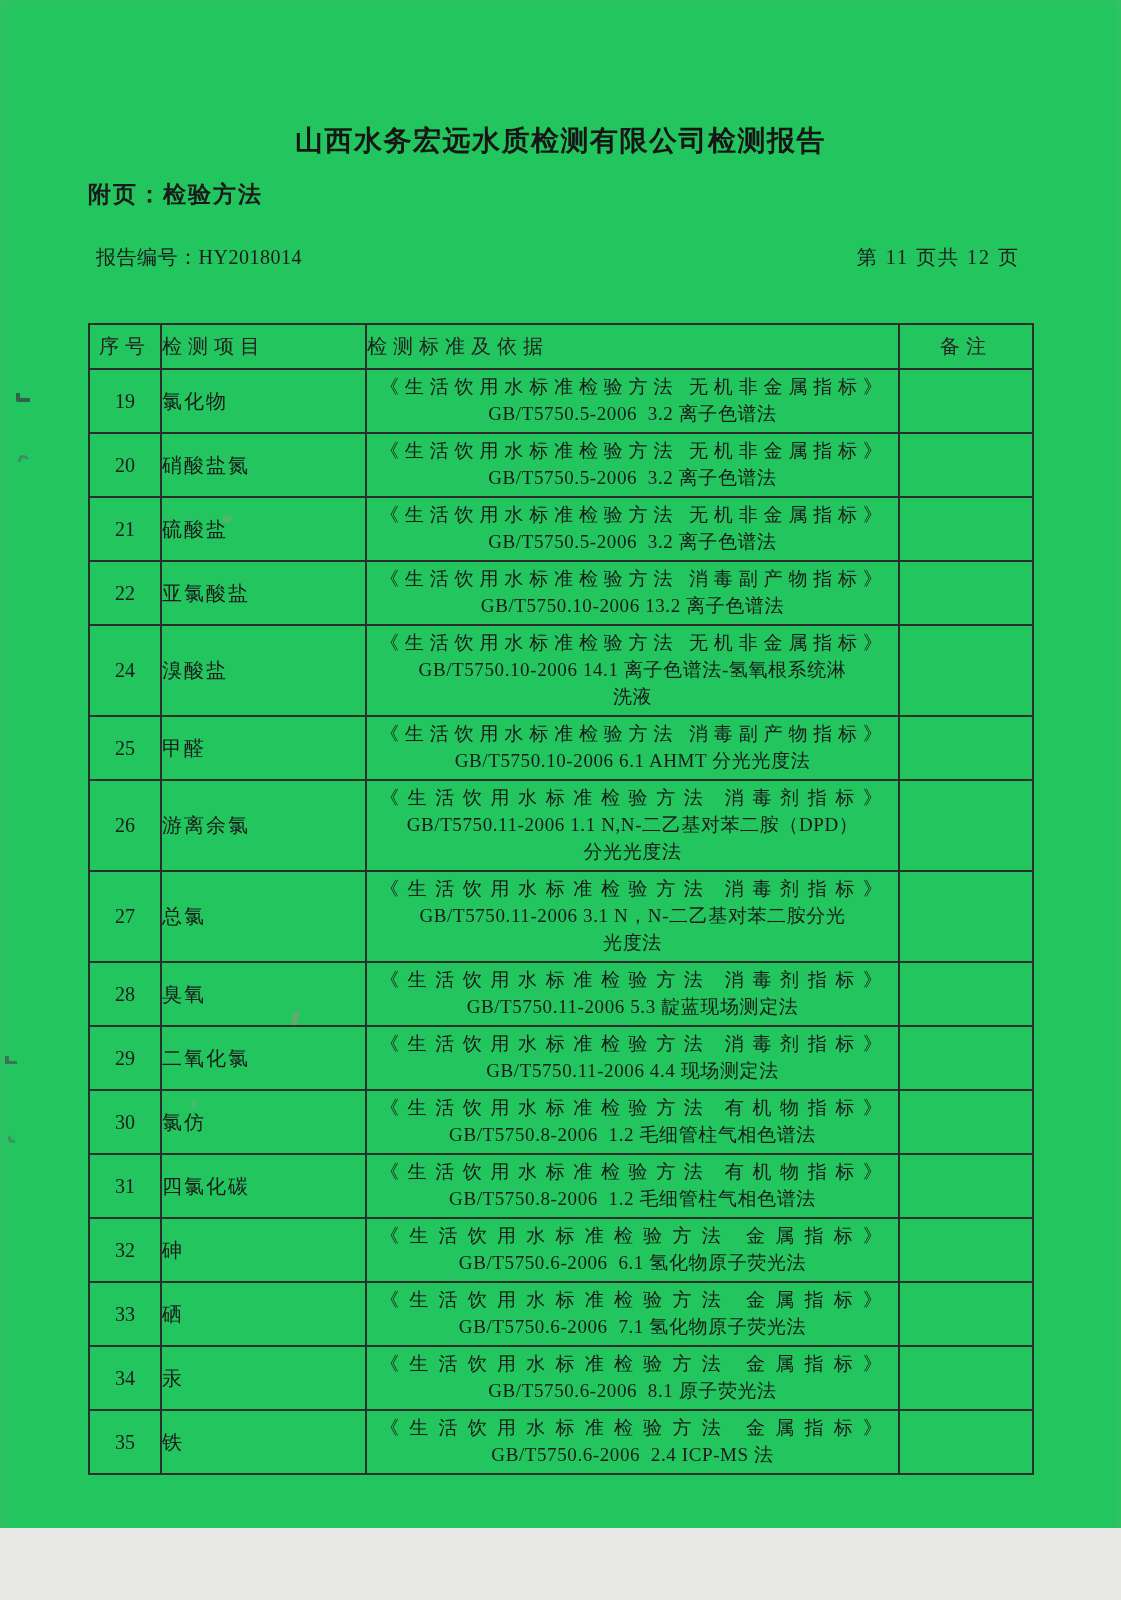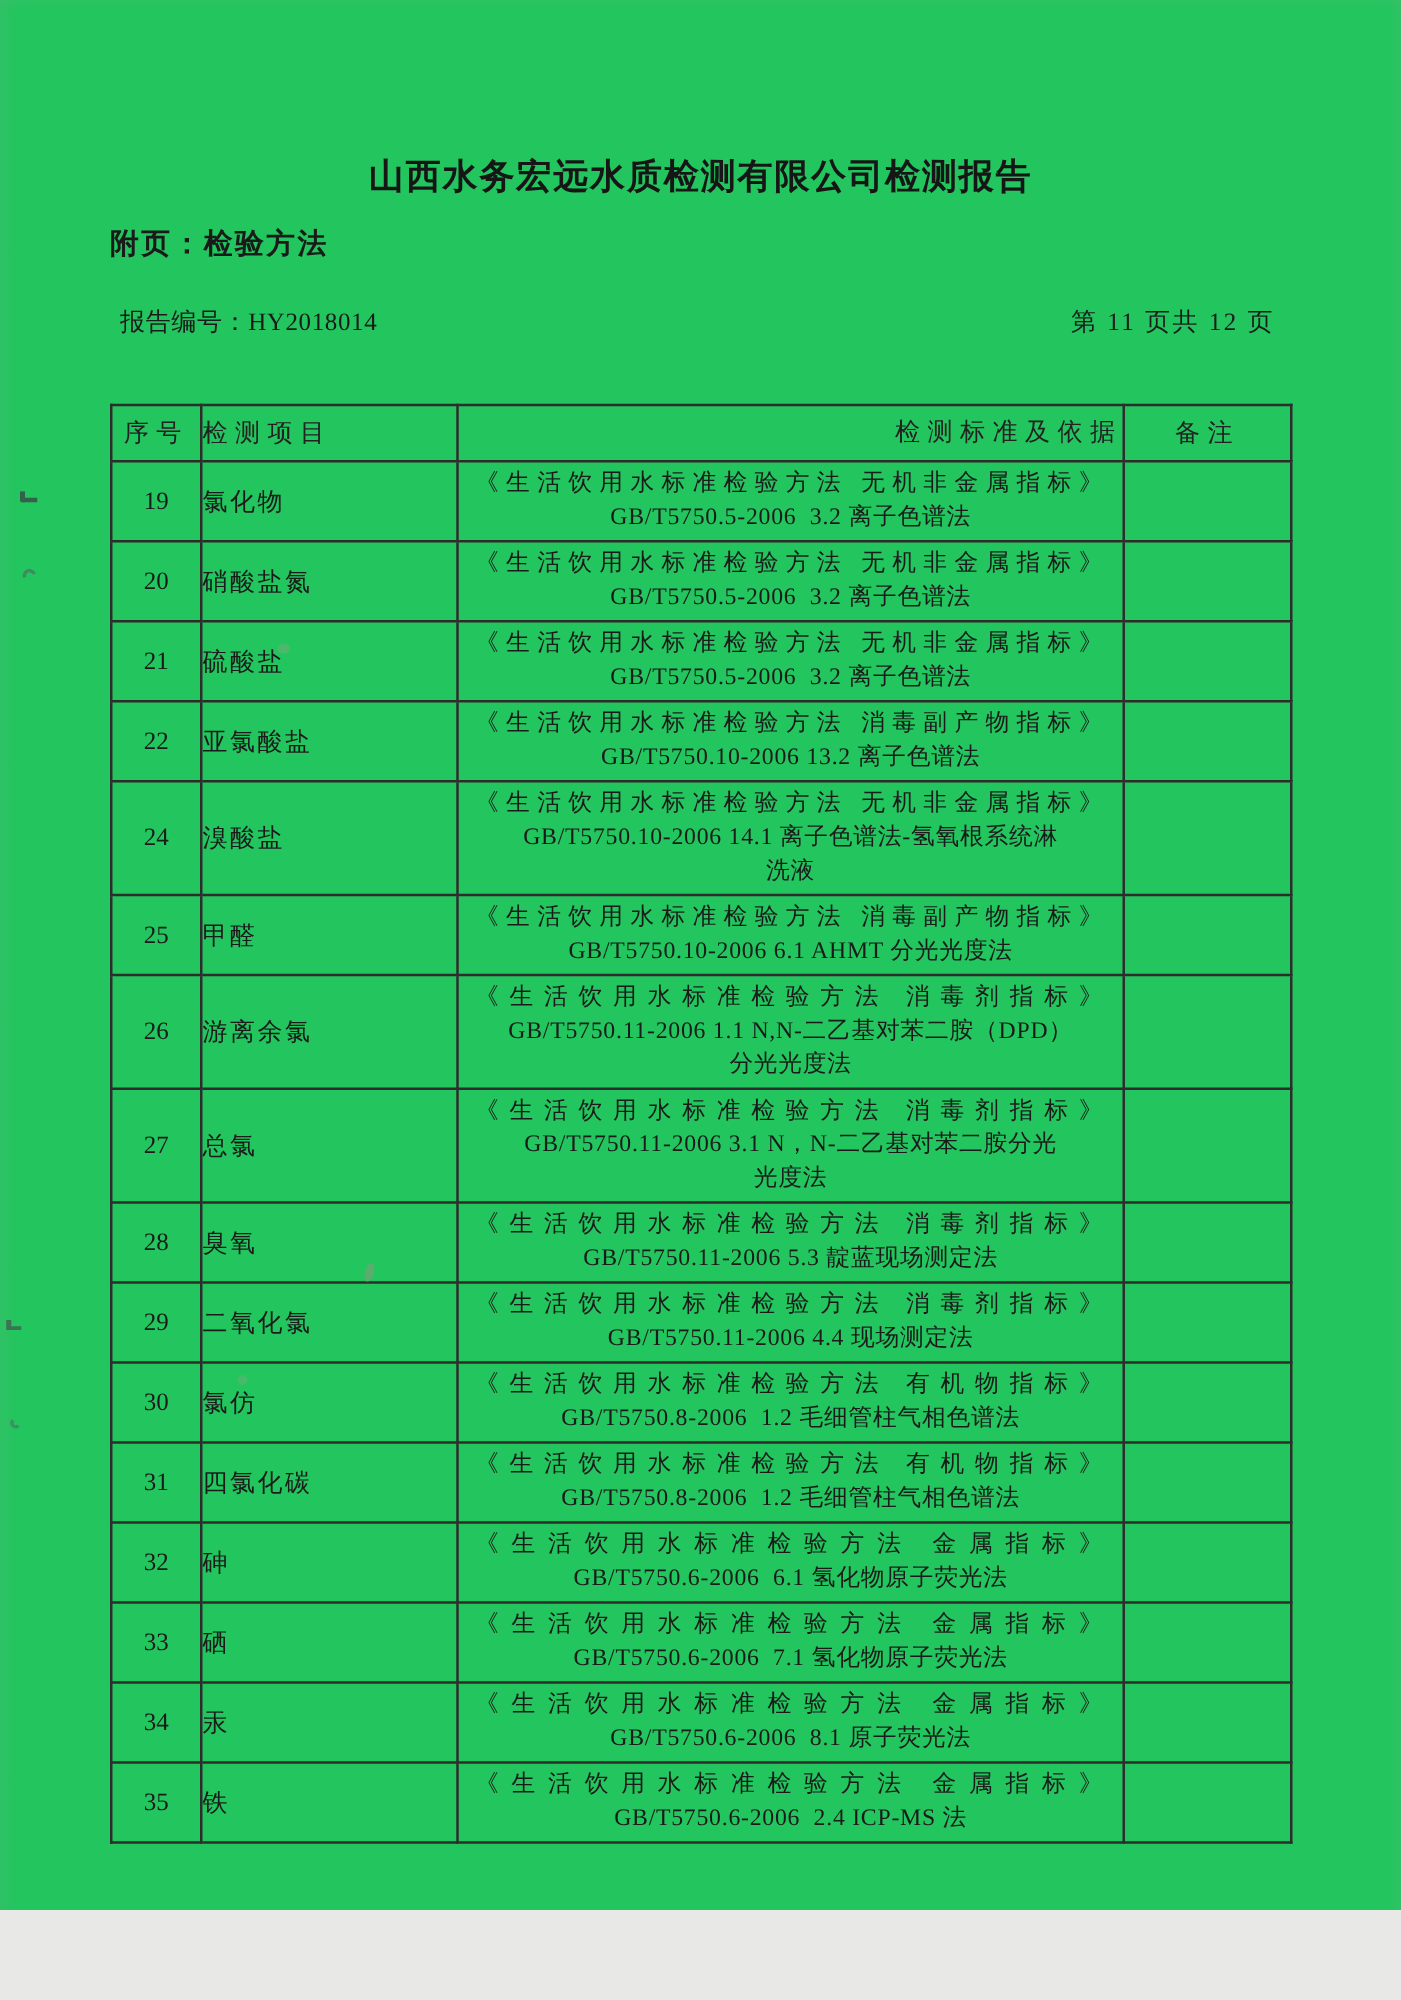--- a/index.html
+++ b/index.html
@@ -123,21 +123,21 @@
   <div class="meta-row">
     <div><span>报告编号：</span><span>HY2018014</span></div>
     <div class="page-indicator">第 11 页共 12 页</div>
   </div>
 
   <table class="methods">
     <thead>
       <tr>
         <th class="c-no">序号</th>
         <th class="c-item">检测项目</th>
-        <th class="c-std" style="text-align:right;padding:0;border-radius:12px;">检测标准及依据</th>
+        <th class="c-std" style="text-align:left;padding:0;border-radius:12px;">检测标准及依据</th>
         <th class="c-rem">备注</th>
       </tr>
     </thead>
     <tbody>
       <tr>
         <td class="c-no">19</td>
         <td class="c-item">氯化物</td>
         <td class="c-std">
           <div class="std-line1">《生活饮用水标准检验方法 无机非金属指标》</div>
           <div class="std-line2">GB/T5750.5-2006  3.2 离子色谱法</div>

